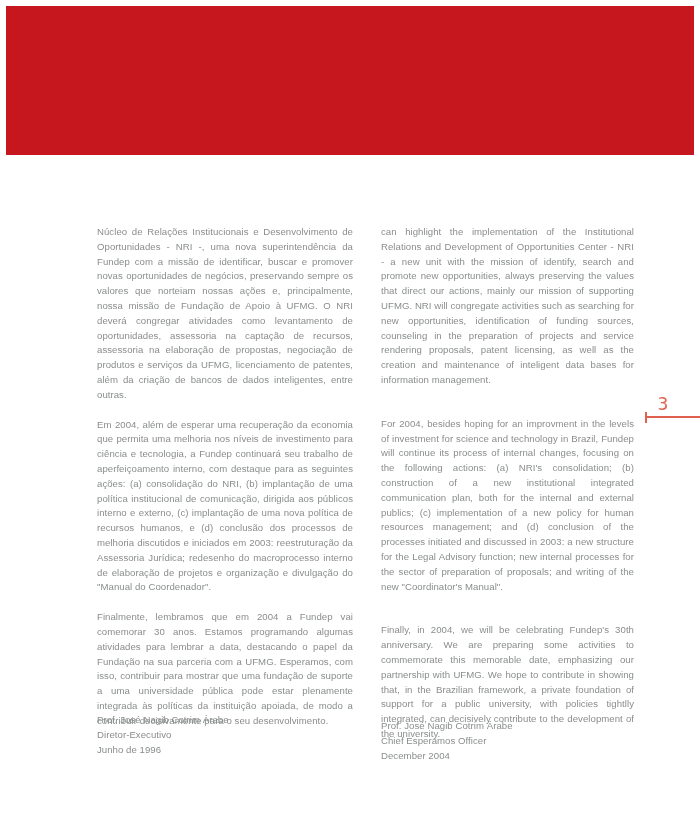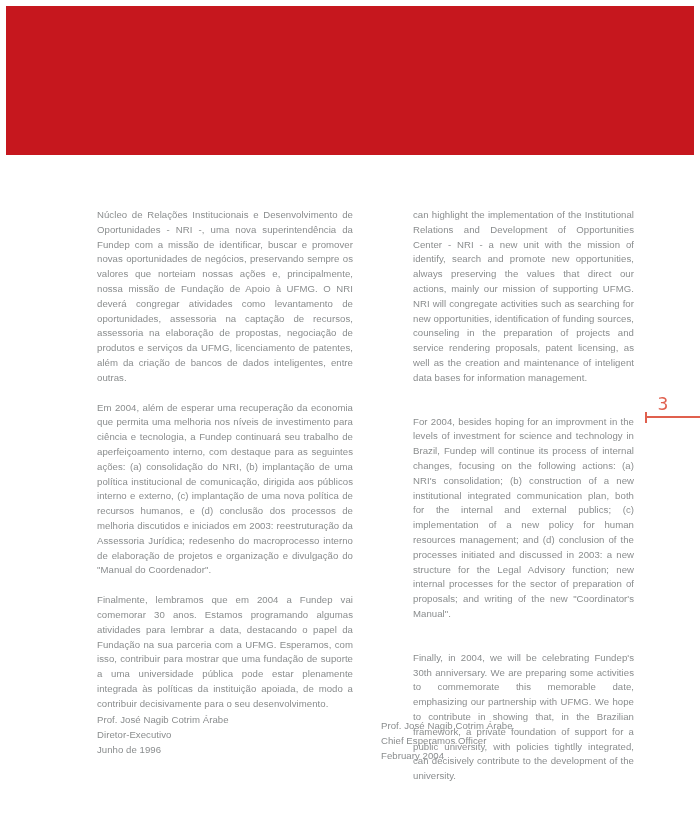--- a/index.html
+++ b/index.html
@@ -14,31 +14,31 @@
   .banner {
     position: absolute;
     left: 6px;
     top: 6px;
     width: 688px;
     height: 149px;
     background: var(--banner-red, #c6171e);
   }
   .column {
     position: absolute;
-    top: 208px;
+    top: 225px;
     color: var(--body-text, #8a8d8e);
     font-size: 9.6px;
     line-height: 14.8px;
     text-align: justify;
     letter-spacing: 0.05px;
   }
   .column-left  { left: 97px;  width: 256px; }
   .column-right { left: 381px; width: 253px; }
   .column p { margin: 0 0 15px 0; }
-  .column-right p { margin-bottom: 29px; margin-left: 32px; }
+  .column-right p { margin-bottom: 29px; }
   .signature {
     position: absolute;
     color: var(--body-text, #8a8d8e);
     font-size: 9.6px;
     line-height: 15px;
     letter-spacing: 0.05px;
     text-align: left;
   }
   .signature-left  { left: 97px;  top: 712px; }
   .signature-right { left: 381px; top: 718px; }
@@ -94,21 +94,21 @@
 
   <div class="column column-right">
     <p>can highlight the implementation of the Institutional Relations and Development of Opportunities Center - NRI - a new unit with the mission of identify, search and promote new opportunities, always preserving the values that direct our actions, mainly our mission of supporting UFMG. NRI will congregate activities such as searching for new opportunities, identification of funding sources, counseling in the preparation of projects and service rendering proposals, patent licensing, as well as the creation and maintenance of inteligent data bases for information management.</p>
     <p>For 2004, besides hoping for an improvment in the levels of investment for science and technology in Brazil, Fundep will continue its process of internal changes, focusing on the following actions: (a) NRI's consolidation; (b) construction of a new institutional integrated communication plan, both for the internal and external publics; (c) implementation of a new policy for human resources management; and (d) conclusion of the processes initiated and discussed in 2003: a new structure for the Legal Advisory function; new internal processes for the sector of preparation of proposals; and writing of the new "Coordinator's Manual".</p>
     <p>Finally, in 2004, we will be celebrating Fundep's 30th anniversary. We are preparing some activities to commemorate this memorable date, emphasizing our partnership with UFMG. We hope to contribute in showing that, in the Brazilian framework, a private foundation of support for a public university, with policies tightlly integrated, can decisively contribute to the development of the university.</p>
   </div>
 
   <div class="signature signature-right">
     <div>Prof. José Nagib Cotrim Árabe</div>
     <div>Chief Esperamos Officer</div>
-    <div>February 2004</div>
+    <div>December 2004</div>
   </div>
 
   <div class="page-marker">
     <div class="page-number">3</div>
     <div class="page-rule">
       <span class="page-rule-tick"></span>
     </div>
   </div>
 
 </div>

